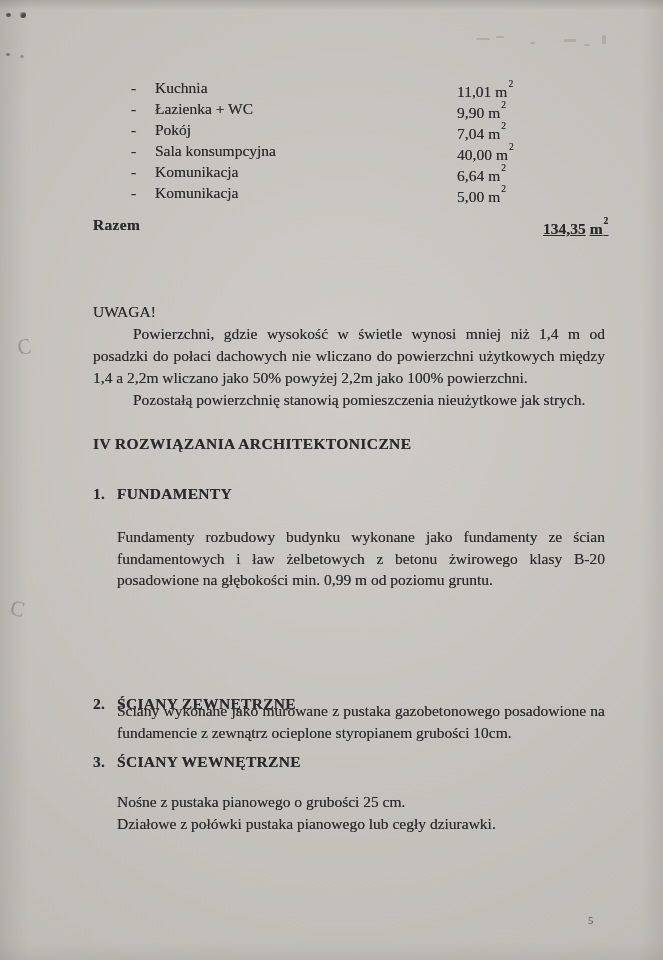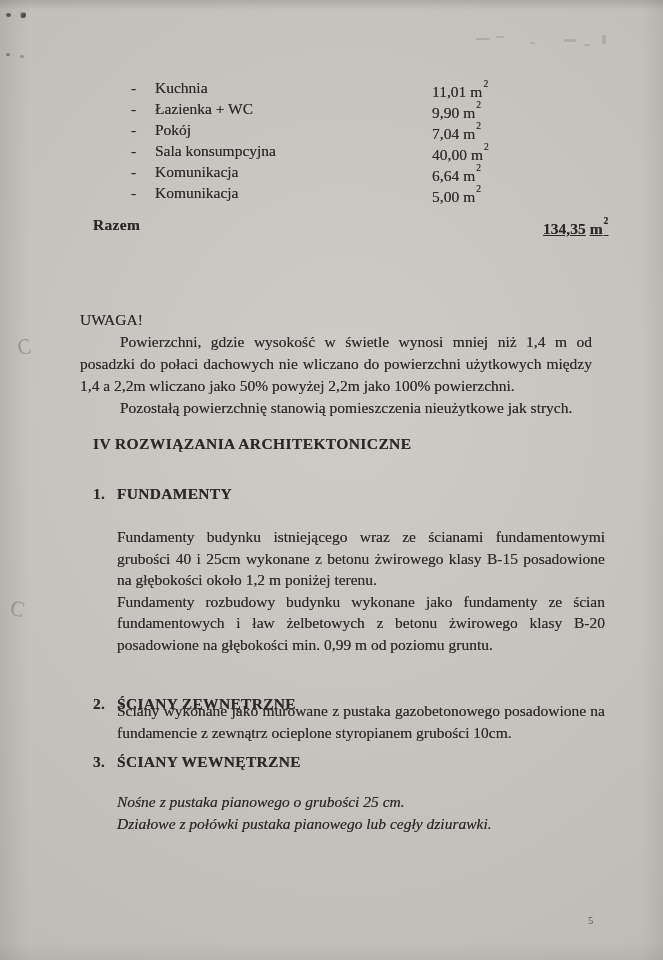--- a/index.html
+++ b/index.html
@@ -17,38 +17,38 @@
       radial-gradient(120% 95% at 52% 42%, rgba(255,255,255,0.10), rgba(45,44,40,0.10) 100%);
     color:#2a2a2a;
     overflow:hidden;
     font-size:15.5px;
     text-shadow:0 0 0.6px rgba(43,43,43,0.65);
   }
   
   .room-row{position:absolute;left:0;width:100%;height:21px;line-height:21px;}
   .room-dash{position:absolute;left:131px;}
   .room-label{position:absolute;left:155px;}
-  .room-area{position:absolute;left:432px;text-align:center;}
+  .room-area{position:absolute;left:457px;text-align:center;}
   .unit{margin-left:4px;}
   sup{font-size:0.62em;position:relative;top:-0.45em;left:1px;}
   
   .total-label{font-weight:bold;letter-spacing:0.3px;text-align:center;}
   .total-area{position:absolute;left:450px;top:0;font-weight:bold;text-decoration:underline;}
   .total-row{position:absolute;left:93px;width:520px;height:22px;line-height:22px;}
   
-  .note{position:absolute;left:80px;top:301px;width:512px;line-height:22px;margin-top:8px;}
+  .note{position:absolute;left:93px;top:301px;width:512px;line-height:22px;}
   .note-title{font-weight:normal;}
   .note p{margin:0;text-align:justify;text-indent:40px;}
   
   .section-title{position:absolute;left:93px;top:435px;font-weight:bold;letter-spacing:0.4px;}
   .sub-heading{position:absolute;left:93px;font-weight:bold;letter-spacing:0.3px;}
   .sub-heading .num{display:inline-block;width:24px;font-weight:bold;}
   .sub-body{position:absolute;left:117px;width:488px;line-height:21.6px;}
   .sub-body p{margin:0;text-align:justify;}
-  .sub-body.plain p{text-align:left;line-height:22.4px;font-style:italic;}
+  .sub-body.plain p{text-align:left;line-height:22.4px;}
   
   .page-number{position:absolute;left:588px;top:915px;font-size:10.5px;color:#55534f;text-shadow:none;}
   
   .speck{position:absolute;border-radius:50%;}
   .speck.s1{left:6px;top:13px;width:5px;height:4px;background:rgba(58,56,52,0.75);}
   .speck.s2{left:20px;top:12px;width:6px;height:6px;background:rgba(48,46,43,0.8);box-shadow:inset 1px 1px 1px rgba(200,198,192,0.6);}
   .speck.s3{left:6px;top:53px;width:4px;height:3px;background:rgba(70,68,64,0.55);}
   .speck.s4{left:20px;top:55px;width:4px;height:3px;background:rgba(90,88,83,0.45);}
   .crescent{position:absolute;color:rgba(95,92,87,0.42);font-size:22px;text-shadow:none;font-family:"Liberation Serif", serif;}
   .crescent.c1{left:17px;top:334px;transform:rotate(-10deg) scaleX(0.9);}
@@ -123,21 +123,20 @@
     <p>Powierzchni, gdzie wysokość w świetle wynosi mniej niż 1,4 m od posadzki do połaci dachowych nie wliczano do powierzchni użytkowych między 1,4 a 2,2m wliczano jako 50% powyżej 2,2m jako 100% powierzchni.</p>
     <p>Pozostałą powierzchnię stanowią pomieszczenia nieużytkowe jak strych.</p>
   </div>
 
   <div class="section-title">IV ROZWIĄZANIA ARCHITEKTONICZNE</div>
 
   <div class="sub-heading" style="top:485px">
     <span class="num">1.</span><span>FUNDAMENTY</span>
   </div>
   <div class="sub-body" style="top:526px">
-    <p>Fundamenty budynku istniejącego wraz ze ścianami fundamentowymi grubości 40 i 25cm wykonane z betonu żwirowego klasy B-15 posadowione na głębokości około 1,2 m poniżej terenu.</p>
     <p>Fundamenty rozbudowy budynku wykonane jako fundamenty ze ścian fundamentowych i ław żelbetowych z betonu żwirowego klasy B-20 posadowione na głębokości min. 0,99 m od poziomu gruntu.</p>
   </div>
 
   <div class="sub-heading" style="top:695px">
     <span class="num">2.</span><span>ŚCIANY ZEWNĘTRZNE</span>
   </div>
   <div class="sub-body" style="top:700px">
     <p>Ściany wykonane jako murowane z pustaka gazobetonowego posadowione na fundamencie z zewnątrz ocieplone styropianem grubości 10cm.</p>
   </div>
 

